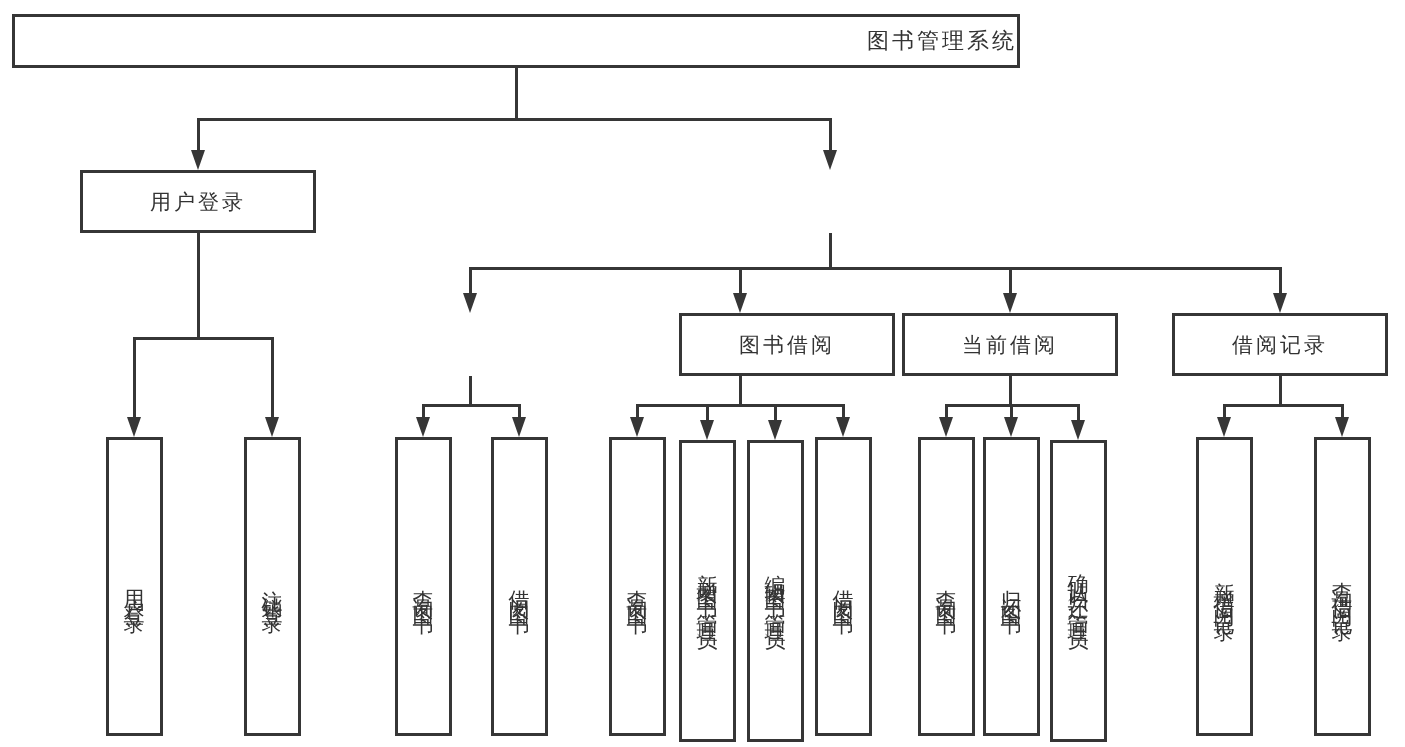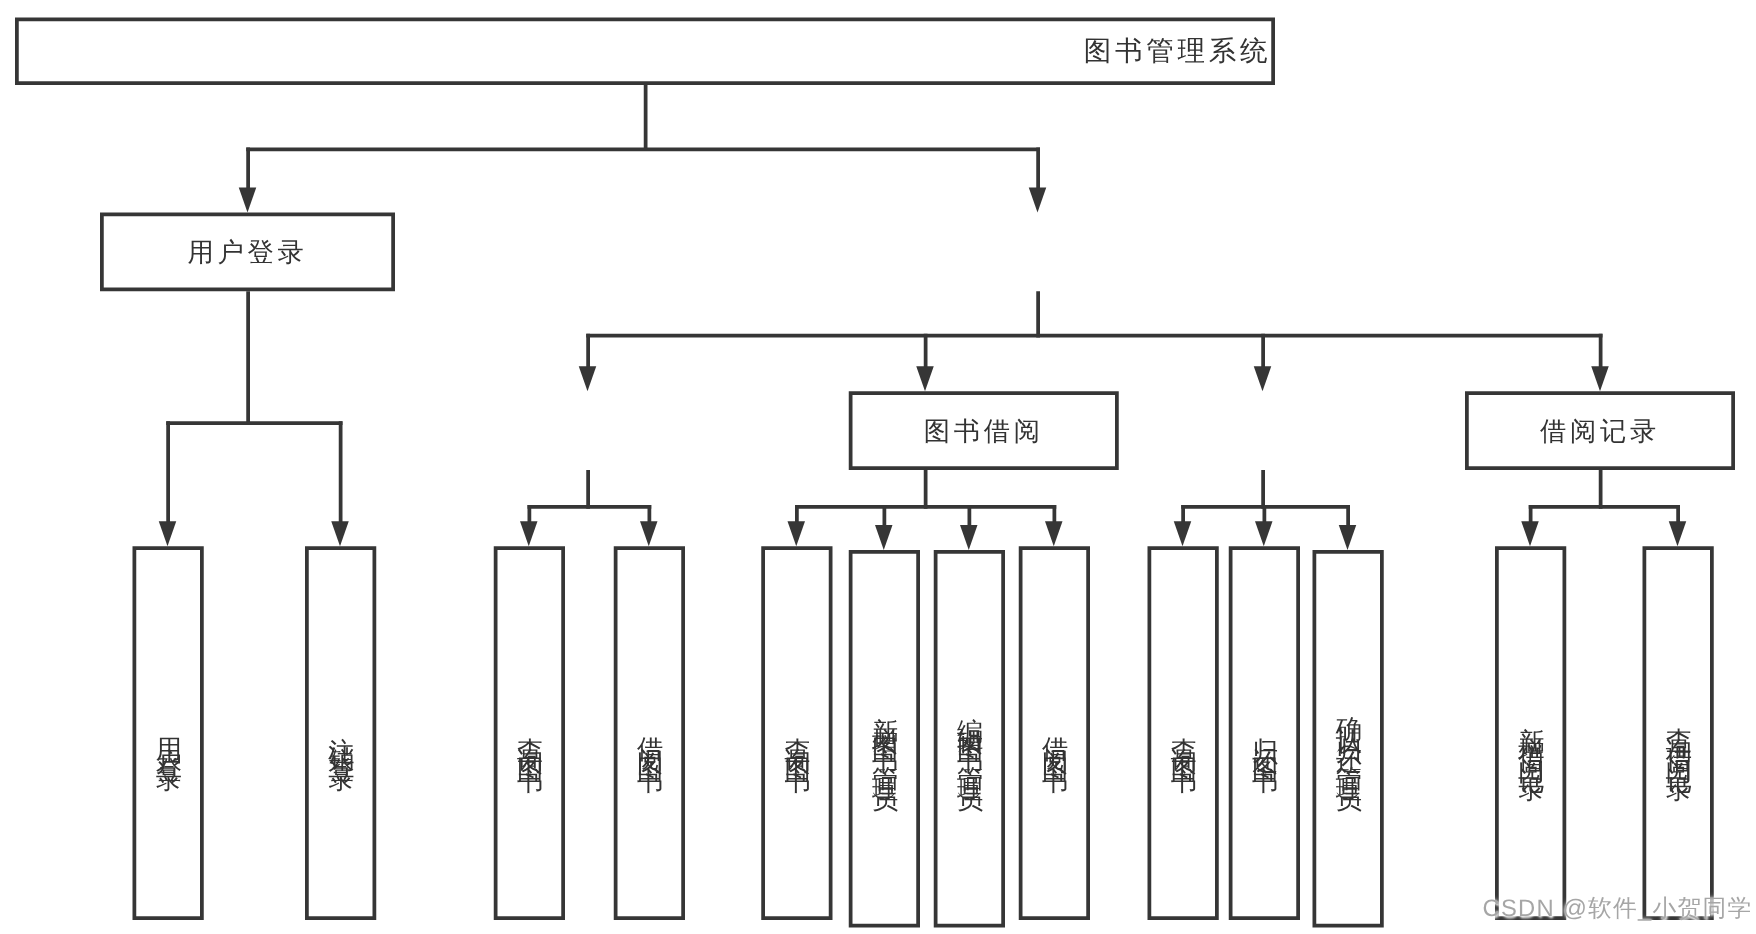--- a/index.html
+++ b/index.html
@@ -61,20 +61,23 @@
   <div class="box root-box" style="left:12px; top:14px; width:1008px; height:54px;">
     <span>图书管理系统</span>
   </div>
 
   <div class="box hbox" style="left:80px; top:170px; width:236px; height:63px;">
     <span>用户登录</span>
   </div>
 
   <div class="box hbox" style="left:632px; top:313px; width:216px; height:63px;margin-left:47px;">
     <span>图书借阅</span>
+  </div>
+  <div class="box hbox" style="left:902px; top:313px; width:216px; height:63px;">
+    <span>当前借阅</span>
   </div>
   <div class="box hbox" style="left:1172px; top:313px; width:216px; height:63px;">
     <span>借阅记录</span>
   </div>
 
   <div class="box vbox" style="left:106px; top:437px; width:57px; height:299px;">
     <span>用户登录</span>
   </div>
   <div class="box vbox" style="left:244px; top:437px; width:57px; height:299px;">
     <span>注销登录</span>
@@ -169,15 +172,14 @@
   <div class="vline" style="left:1077px; top:404px; height:18px;"></div>
   <div class="arrow" style="left:1071px; top:420px;"></div>
 
   <div class="vline" style="left:1279px; top:376px; height:31px;"></div>
   <div class="hline" style="left:1223px; top:404px; width:121px;"></div>
   <div class="vline" style="left:1223px; top:404px; height:15px;"></div>
   <div class="arrow" style="left:1217px; top:417px;"></div>
   <div class="vline" style="left:1341px; top:404px; height:15px;"></div>
   <div class="arrow" style="left:1335px; top:417px;"></div>
 
-  <div class="watermark">CSDN @软件_小贺同学</div>
 
 </div>
 
 </body></html>

